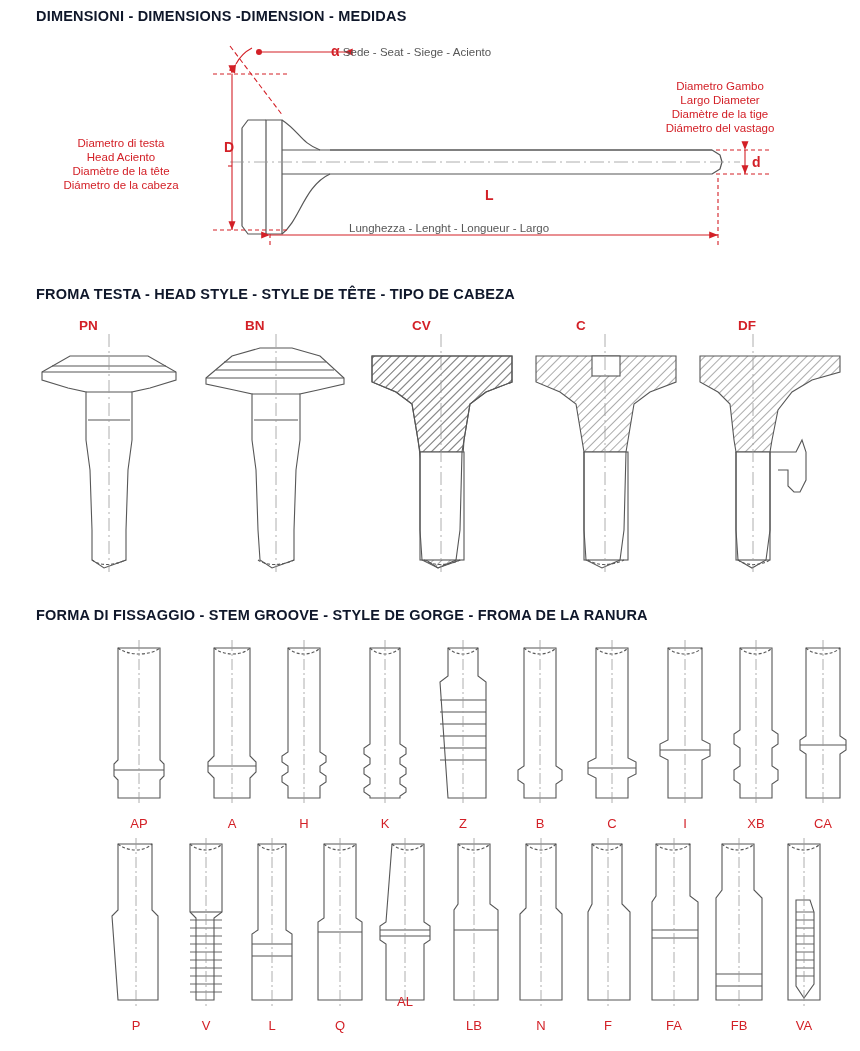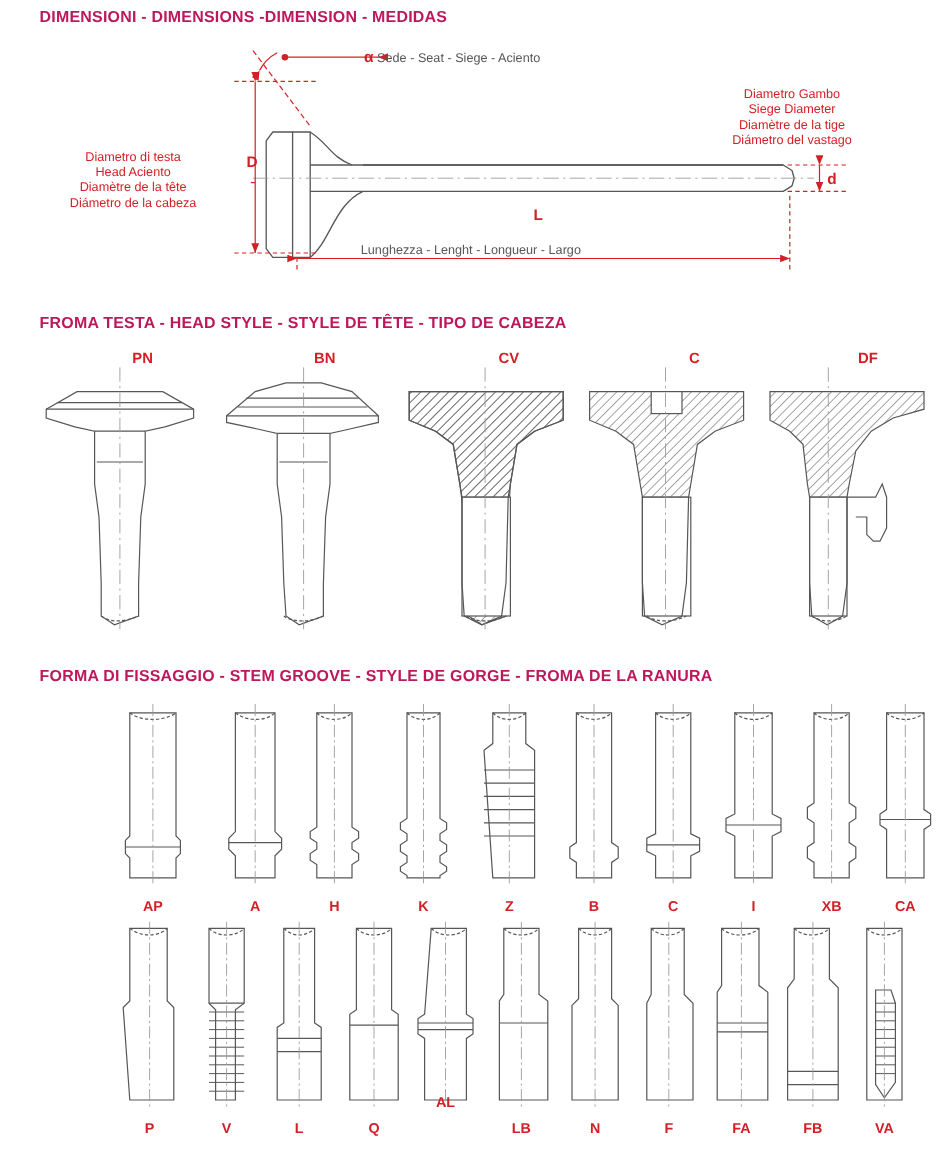--- a/index.html
+++ b/index.html
@@ -12,21 +12,21 @@
     height: 1051px;
     position: relative;
     font-family: "Liberation Sans", sans-serif;
     color: #333333;
     overflow: hidden;
   }
   .section-title {
     position: absolute;
     font-size: 14.5px;
     font-weight: bold;
-    color: #be185d;
+    color: #0f172a;
     letter-spacing: 0.2px;
     white-space: nowrap;
   }
   #title-dimensions { left: 36px; top: 8px; }
   #title-headstyle  { left: 36px; top: 286px; }
   #title-stemgroove { left: 36px; top: 607px; }
 
   .svg-layer {
     position: absolute;
     left: 0;
@@ -48,27 +48,27 @@
     font-weight: bold;
     font-size: 14px;
   }
   .dim-label .grey { color: #575757; }
 
   .head-code {
     position: absolute;
     font-size: 13.5px;
     font-weight: bold;
     color: #d32027;
-    text-align: right;
+    text-align: left;
     width: 60px;
   }
   .stem-code {
     position: absolute;
     font-size: 13px;
-    font-weight: bold;
+    font-weight: normal;
     color: #d32027;
     text-align: center;
     width: 50px;
   }
 </style>
 </head>
 <body>
 
 <div class="section-title" id="title-dimensions">DIMENSIONI - DIMENSIONS -DIMENSION - MEDIDAS</div>
 
@@ -319,39 +319,39 @@
   </g>
 </svg>
 
 <div class="dim-label" style="left:331px; top:44px;">
   <span class="dim-label bold" style="position:static;">α</span>
   <span class="grey">Sede - Seat - Siege - Aciento</span>
 </div>
 
 <div class="dim-label right" style="left:600px; top:79px; width:240px;">
   <div>Diametro Gambo</div>
-  <div>Siege Diameter</div>
+  <div>Largo Diameter</div>
   <div>Diamètre de la tige</div>
   <div>Diámetro del vastago</div>
 </div>
 
 <div class="dim-label right" style="left:20px; top:136px; width:202px;">
   <div>Diametro di testa</div>
   <div>Head Aciento</div>
   <div>Diamètre de la tête</div>
   <div>Diámetro de la cabeza</div>
 </div>
 
 <div class="dim-label bold" style="left:224px; top:140px;">D</div>
 
 <div class="dim-label bold" style="left:752px; top:155px;">d</div>
 
 <div class="dim-label bold" style="left:485px; top:188px;">L</div>
 
-<div class="dim-label" style="left:328px; top:221px; color:#575757;text-align:right;">Lunghezza - Lenght - Longueur - Largo</div>
+<div class="dim-label" style="left:349px; top:221px; color:#575757;text-align:right;">Lunghezza - Lenght - Longueur - Largo</div>
 
 <div class="head-code" style="left:79px; top:318px;">PN</div>
 <div class="head-code" style="left:245px; top:318px;">BN</div>
 <div class="head-code" style="left:412px; top:318px;">CV</div>
 <div class="head-code" style="left:576px; top:318px;">C</div>
 <div class="head-code" style="left:738px; top:318px;">DF</div>
 
 <div class="stem-code" style="left:114px; top:816px;">AP</div>
 <div class="stem-code" style="left:207px; top:816px;">A</div>
 <div class="stem-code" style="left:279px; top:816px;">H</div>

